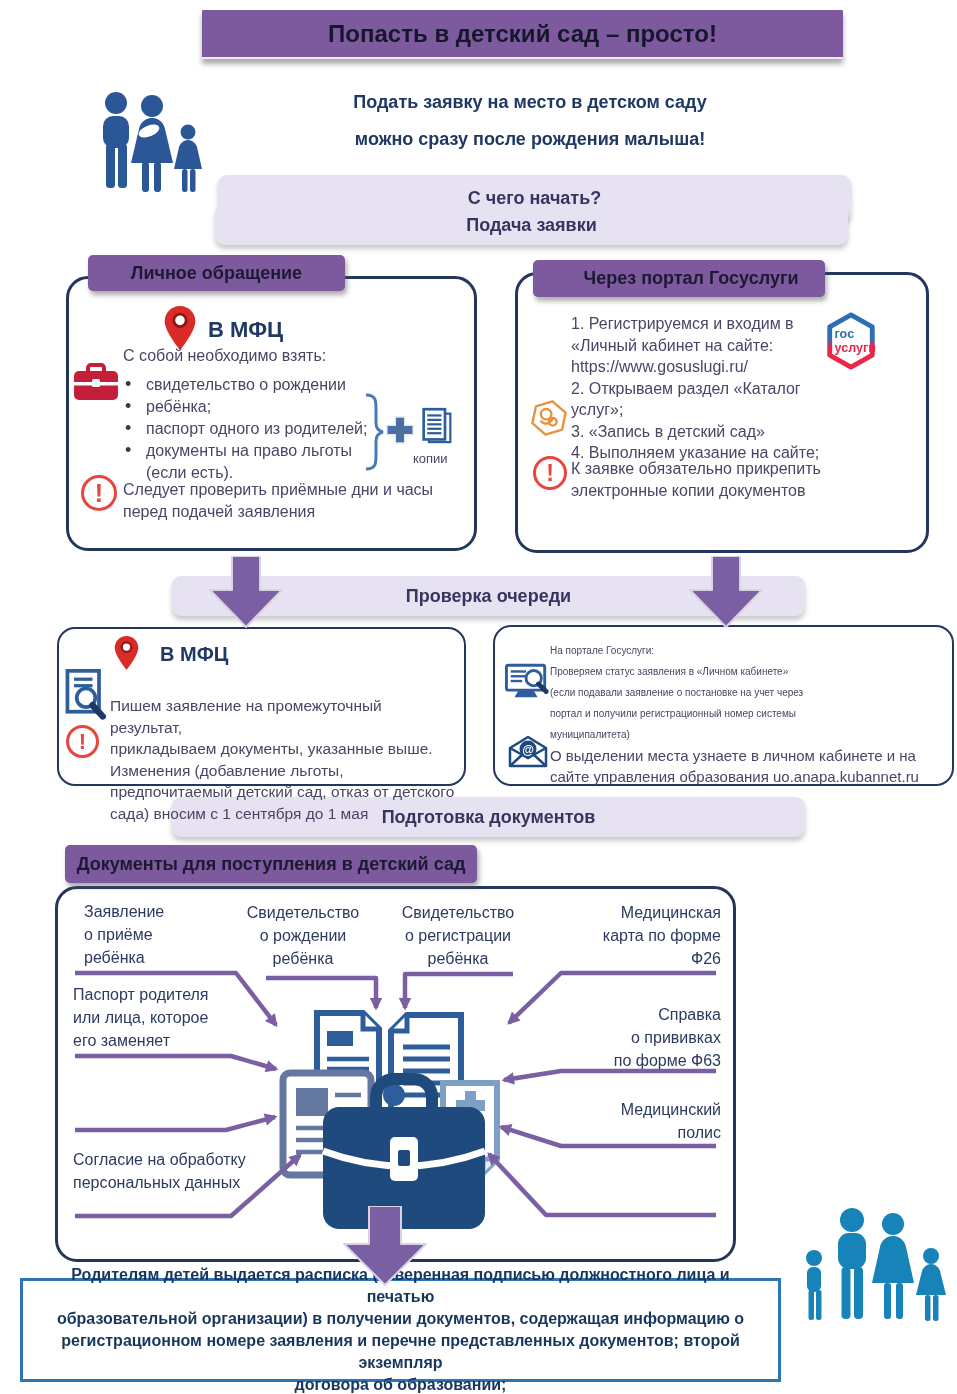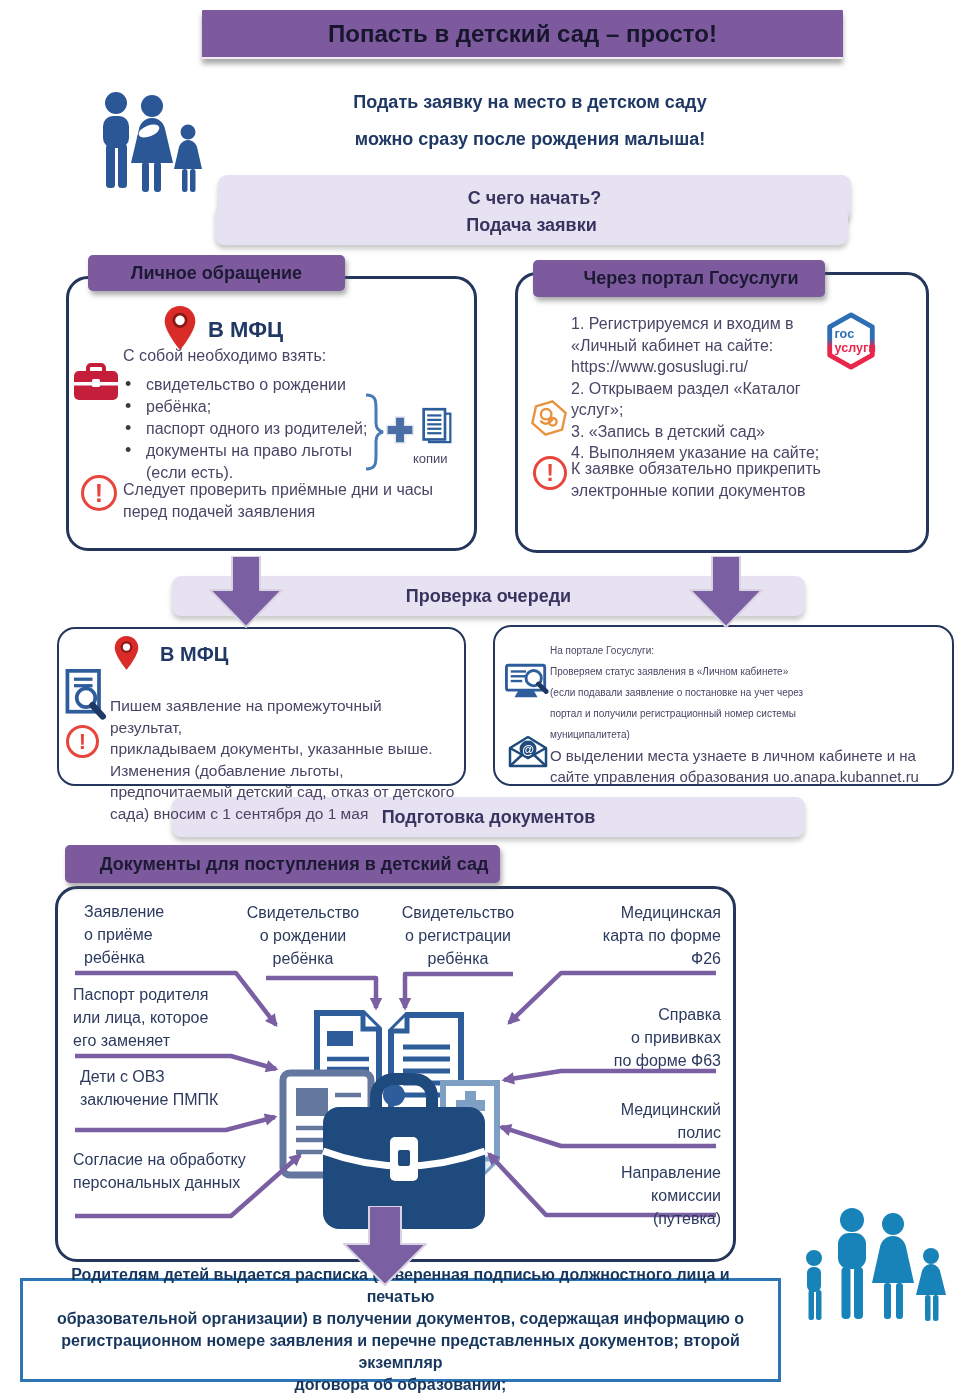--- a/index.html
+++ b/index.html
@@ -239,21 +239,21 @@
 Проверяем статус заявления в «Личном кабинете»
 (если подавали заявление о постановке на учет через
 портал и получили регистрационный номер системы
 муниципалитета)</div>
     <div class="abs body-text pre" style="left:55px;top:118px;width:392px;font-size:15px;line-height:21px;">О выделении места узнаете в личном кабинете и на
 сайте управления образования uo.anapa.kubannet.ru</div>
   </div>
 
   <div class="abs bar ctr" style="left:172px;top:797px;width:633px;height:40px;">Подготовка документов</div>
 
-  <div class="abs sec-header ctr" style="left:65px;top:845px;width:412px;height:38px;padding-left:23px;">Документы для поступления в детский сад</div>
+  <div class="abs sec-header ctr" style="left:65px;top:845px;width:412px;height:38px;">Документы для поступления в детский сад</div>
 
   <div class="abs nbox" style="left:55px;top:886px;width:675px;height:370px;">
 
     <svg class="abs" style="left:215px;top:114px;" width="230" height="240" viewBox="0 0 230 240">
       <path d="M44 10 H90 L106 26 V98 H44 Z" fill="#fff" stroke="#2e5d9c" stroke-width="6"></path>
       <path d="M90 10 V26 H106" fill="#fff" stroke="#2e5d9c" stroke-width="5"></path>
       <rect x="54" y="28" width="26" height="15" fill="#2e5d9c"></rect>
       <line x1="54" y1="56" x2="96" y2="56" stroke="#2e5d9c" stroke-width="4.5"></line>
       <line x1="54" y1="66" x2="96" y2="66" stroke="#2e5d9c" stroke-width="4.5"></line>
       <path d="M118 28 L134 12 H188 V118 H118 Z" fill="#fff" stroke="#2e5d9c" stroke-width="6"></path>
@@ -304,43 +304,38 @@
         <polyline points="658,326 488,326 431,265"></polyline>
       </g>
     </svg>
 
     <div class="abs doc-label pre" style="left:15px;top:11px;width:220px;margin-left:11px;">Заявление
 о приёме
 ребёнка</div>
     <div class="abs doc-label pre" style="left:15px;top:94px;width:220px;">Паспорт родителя
 или лица, которое
 его заменяет</div>
-    <div class="abs doc-label pre" style="left:22px;top:176px;width:220px;">Дети с ОВЗ
-заключение ПМПК</div>
     <div class="abs doc-label pre" style="left:15px;top:259px;width:230px;">Согласие на обработку
 персональных данных</div>
 
     <div class="abs doc-label pre" style="left:180px;top:12px;width:130px;text-align:center;">Свидетельство
 о рождении
 ребёнка</div>
     <div class="abs doc-label pre" style="left:335px;top:12px;width:130px;text-align:center;">Свидетельство
 о регистрации
 ребёнка</div>
 
     <div class="abs doc-label pre" style="left:475px;top:12px;width:188px;text-align:right;">Медицинская
 карта по форме
 Ф26</div>
     <div class="abs doc-label pre" style="left:475px;top:114px;width:188px;text-align:right;">Справка
 о прививках
 по форме Ф63</div>
     <div class="abs doc-label pre" style="left:475px;top:209px;width:188px;text-align:right;">Медицинский
 полис</div>
-    <div class="abs doc-label pre" style="left:475px;top:272px;width:188px;text-align:right;">Направление
-комиссии
-(путевка)</div>
   </div>
 
   <svg class="abs arrow-block" style="left:343px;top:1206px;" width="84" height="80" viewBox="0 0 84 80">
     <polygon points="26,0 58,0 58,38 83,38 42,79 1,38 26,38" fill="#7b5fa3" stroke="#d8d2e3" stroke-width="2" stroke-linejoin="round"></polygon>
   </svg>
 
   <div class="abs footer-box ctr" style="left:20px;top:1278px;width:755px;height:98px;">
     <div class="pre" style="width:730px;">Родителям детей выдается расписка (заверенная подписью должностного лица и печатью
 образовательной организации) в получении документов, содержащая информацию о
 регистрационном номере заявления и перечне представленных документов; второй экземпляр

